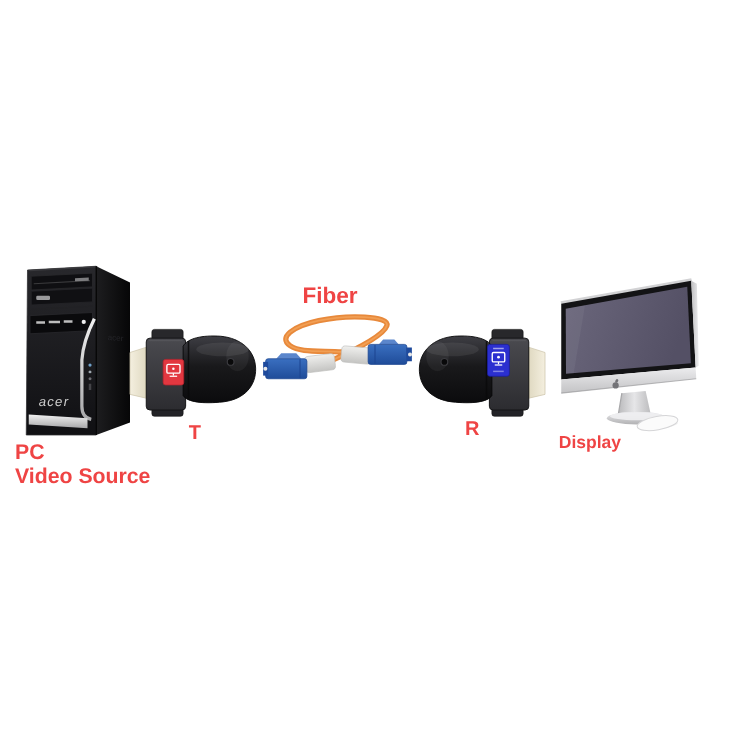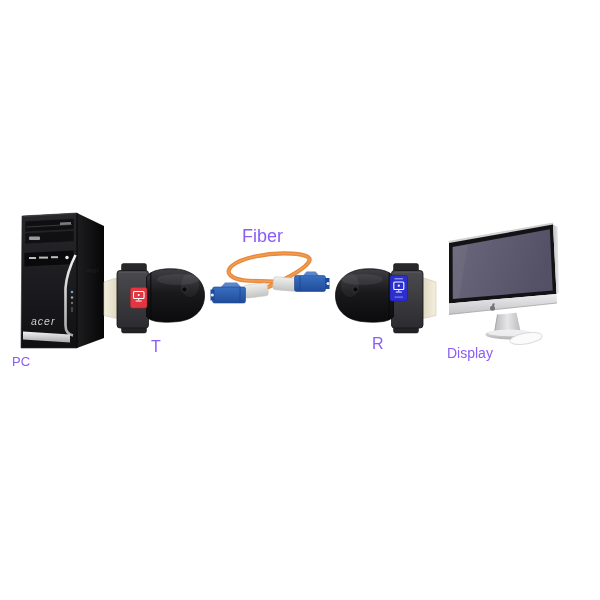--- a/index.html
+++ b/index.html
@@ -1,22 +1,22 @@
 <!DOCTYPE html>
 <html><head>
 <meta charset="utf-8">
 <style>
   html,body{margin:0;padding:0;background:#ffffff;}
   .canvas{
     position:relative;width:600px;height:600px;background:#ffffff;
     font-family:"Liberation Sans",sans-serif;overflow:hidden;
   }
   .canvas svg{position:absolute;left:0;top:0;}
-  .lbl{position:absolute;color:#8b5cf6;white-space:nowrap;}
-  .lbl-source{left:12px;top:352px;font-size:13px;line-height:19px;}
+  .lbl{position:absolute;color:#ef4444;white-space:nowrap;font-weight:bold;}
+  .lbl-source{left:12px;top:352px;font-size:17px;line-height:19px;}
   .lbl-t{left:151px;top:338px;font-size:16px;}
   .lbl-fiber{left:242px;top:226px;font-size:18px;}
   .lbl-r{left:372px;top:335px;font-size:16px;}
   .lbl-display{left:447px;top:345px;font-size:14px;}
   .acer-front{font-style:italic;letter-spacing:1px;}
 </style>
 </head>
 <body>
 
 <div class="canvas">
@@ -202,18 +202,19 @@
     <ellipse cx="509.5" cy="333" rx="21.5" ry="3.2" fill="#F0F0F2" opacity="0.9"></ellipse>
     <g transform="rotate(-10 526 338.5)">
       <ellipse cx="527" cy="341.5" rx="15" ry="2.2" fill="#000000" opacity="0.06"></ellipse>
       <ellipse cx="526" cy="338.5" rx="16.5" ry="5.4" fill="#FBFBFB" stroke="#D5D5D7" stroke-width="0.8"></ellipse>
     </g>
   </g>
 </svg>
 
 <div class="lbl lbl-source">
   <div>PC</div>
+  <div>Video Source</div>
 </div>
 <div class="lbl lbl-t">T</div>
 <div class="lbl lbl-fiber">Fiber</div>
 <div class="lbl lbl-r">R</div>
 <div class="lbl lbl-display">Display</div>
 </div>
 
 </body></html>

